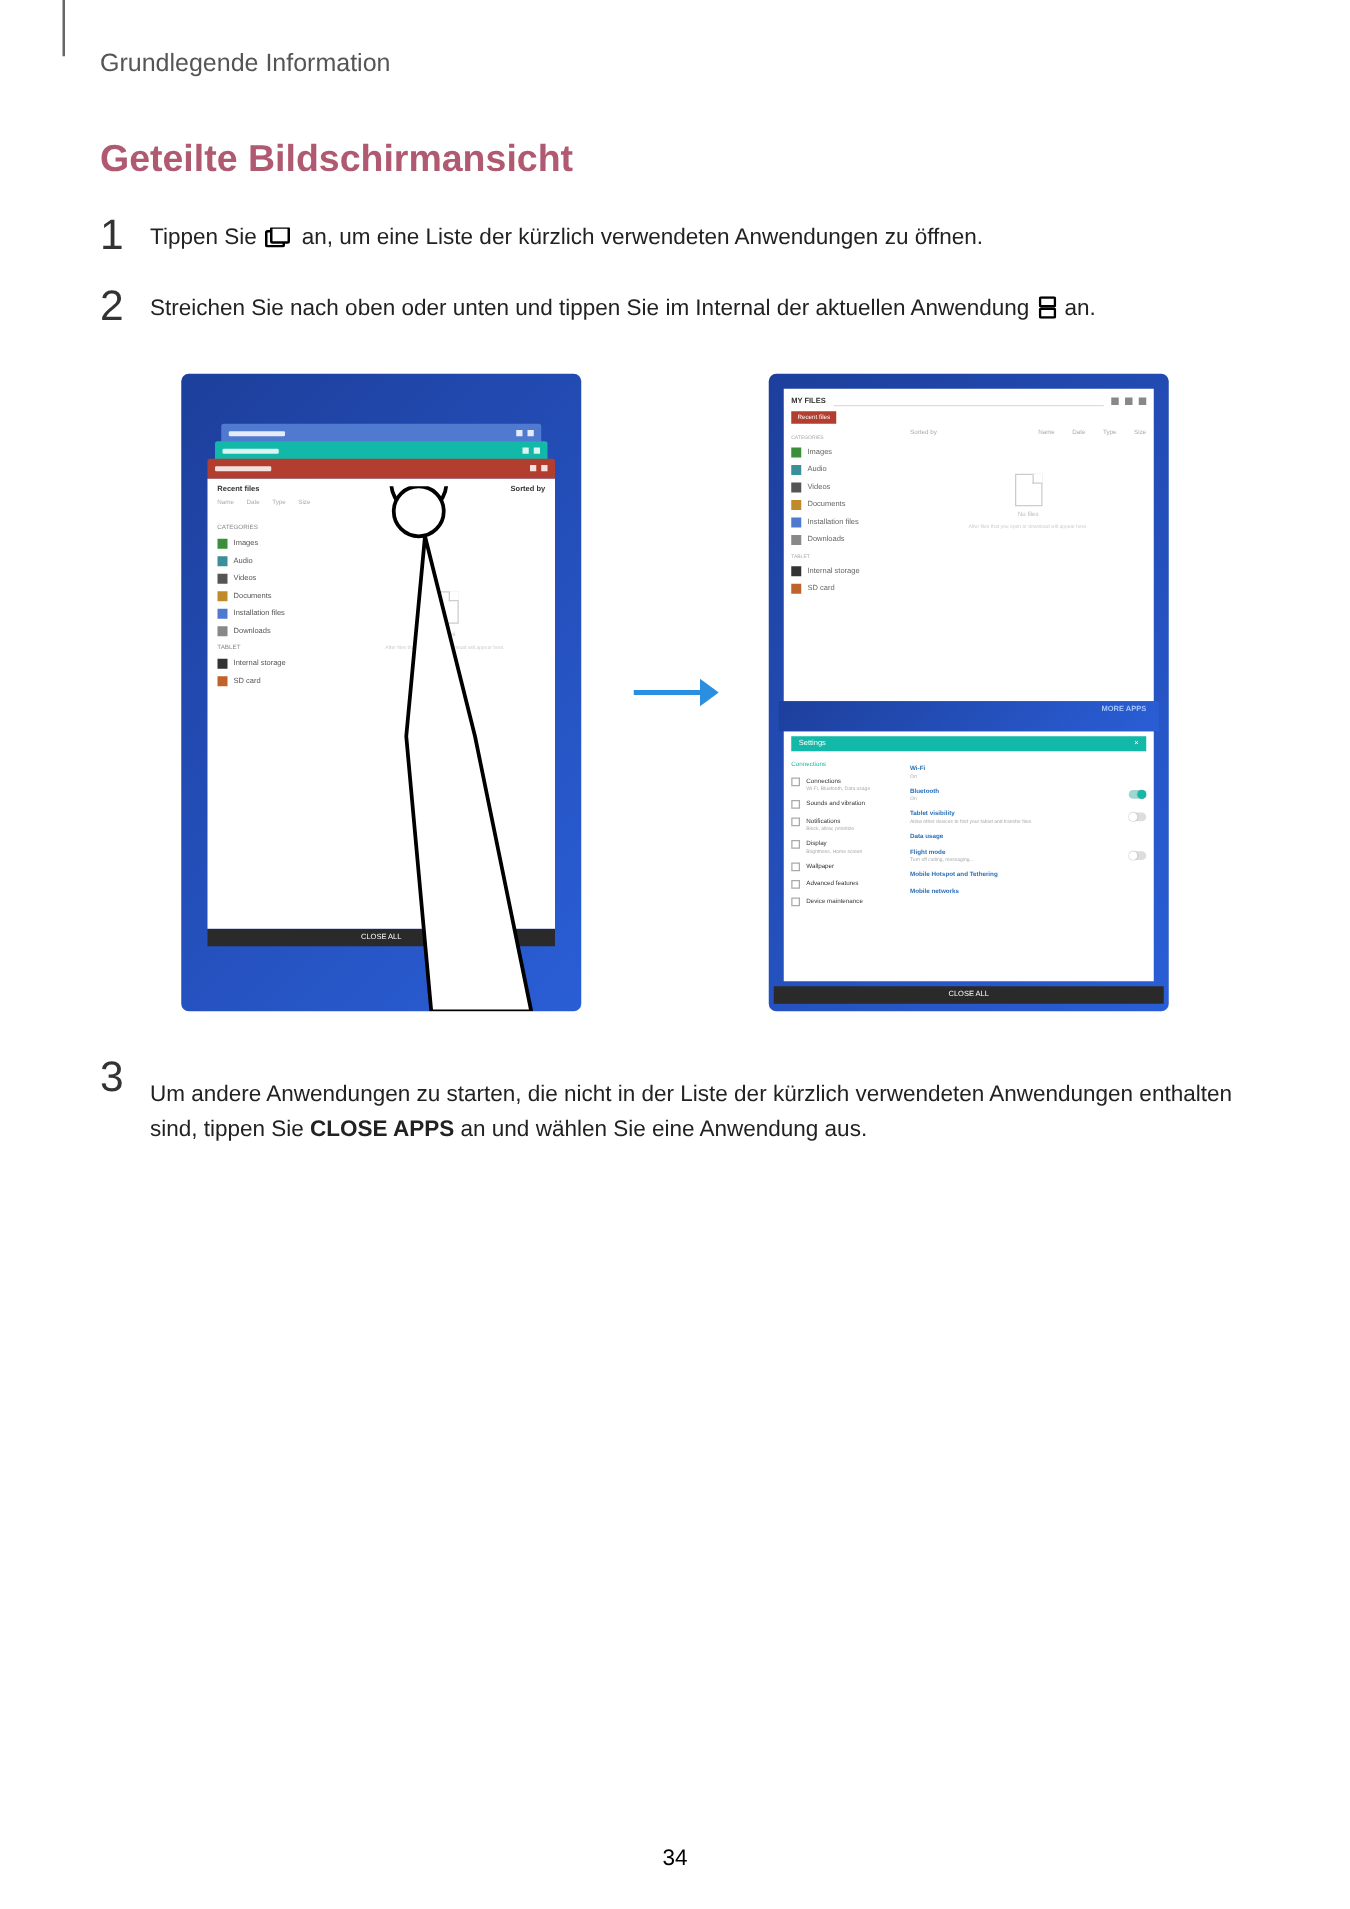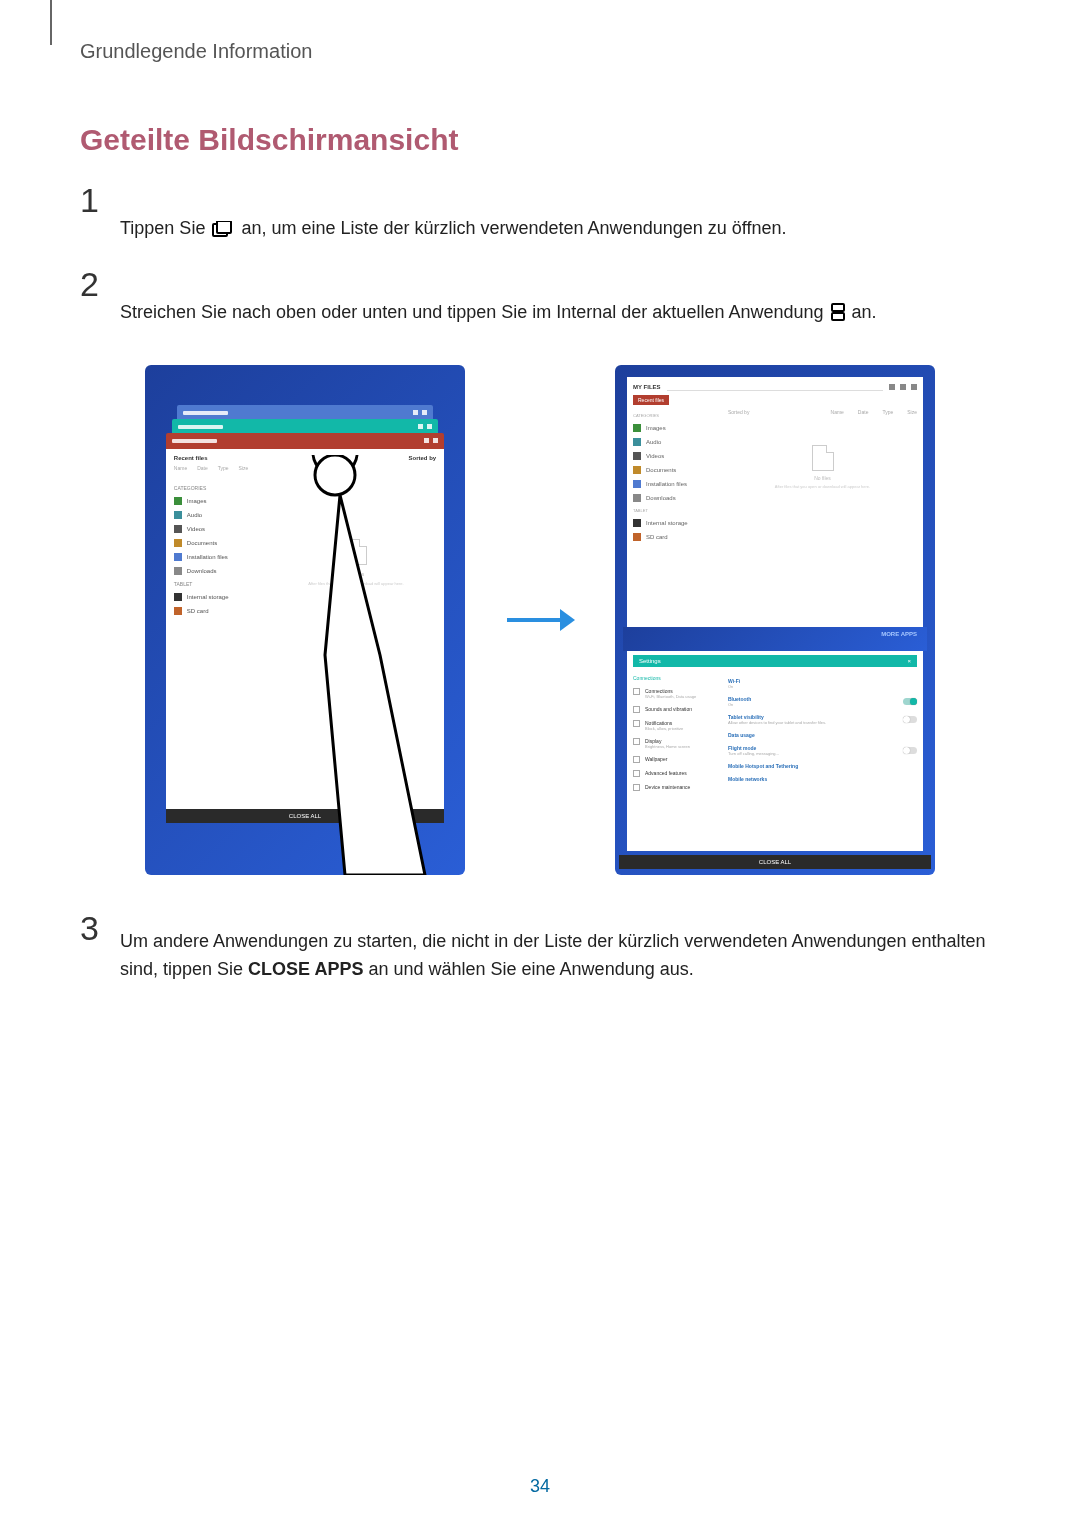--- a/index.html
+++ b/index.html
@@ -1,24 +1,24 @@
 <!DOCTYPE html>
 <html><head>
 <meta charset="utf-8">
 <style>
   * { margin: 0; padding: 0; box-sizing: border-box; }
   html, body { width: 1080px; height: 1527px; background: #fff; font-family: Arial, Helvetica, sans-serif; color: #222; }
   .page { position: relative; width: 1080px; height: 1527px; padding: 40px 80px 0 80px; }
   .side-rule { position: absolute; left: 50px; top: 0; width: 2px; height: 45px; background: #666; }
-  .header { font-size: 20px; color: #555; margin-bottom: 60px; }
+  .header { font-size: 20px; color: #555; margin-bottom: 48px; }
   .title { font-size: 30px; font-weight: bold; color: #b05a71; margin-bottom: 30px; }
   .step { display: flex; align-items: flex-start; margin-bottom: 20px; }
   .step-num { font-size: 34px; color: #333; width: 40px; flex-shrink: 0; line-height: 1; margin-top: -4px; }
   .step-body { font-size: 18px; line-height: 1.6; flex: 1; }
-  .step-body p { margin-bottom: 8px; margin-top: 27px; }
+  .step-body p { margin-bottom: 8px; }
   .inline-icon { display: inline-block; vertical-align: -3px; margin: 0 2px; }
   .bold { font-weight: bold; }
   .figures { display: flex; align-items: center; justify-content: center; gap: 40px; margin: 30px 0 40px 0; }
 
   
   .tablet { width: 320px; height: 510px; background: linear-gradient(135deg,#1d3f9c,#2a5ed6); border-radius: 6px; padding: 8px; position: relative; overflow: hidden; }
   .statusbar { height: 14px; width: 100%; }
   .win-stack { margin-top: 20px; padding: 0 10px; }
   .app-tab { height: 16px; border-radius: 2px 2px 0 0; margin-top: -2px; display:flex; align-items:center; padding:0 6px; justify-content:space-between;}
   .tab-label { width: 45px; height: 4px; background: rgba(255,255,255,0.85); border-radius:1px;}
@@ -74,21 +74,21 @@
   .rt-bot .detail{flex:1;}
   .rt-bot .detail .di{margin:7px 0;}
   .rt-bot .detail .di .dt{font-size:5px;color:#2a6fb8;font-weight:bold;}
   .rt-bot .detail .di .ds{font-size:4px;color:#aaa;}
   .rt-bot .detail .di.tog{display:flex;justify-content:space-between;align-items:center;}
   .rt-bot .detail .toggle{width:14px;height:7px;border-radius:4px;background:#ddd;position:relative;}
   .rt-bot .detail .toggle.on{background:#9fd6cf;}
   .rt-bot .detail .toggle:after{content:"";position:absolute;width:7px;height:7px;border-radius:50%;background:#fff;left:0;top:0;box-shadow:0 0 1px rgba(0,0,0,.4);}
   .rt-bot .detail .toggle.on:after{left:7px;background:#12b8a8;}
 
-  .page-number{position:absolute;bottom:30px;left:0;right:0;text-align:center;font-size:18px;color:#0369a1;}
+  .page-number{position:absolute;bottom:30px;left:0;right:0;text-align:center;font-size:18px;color:#000000;}
 </style>
 </head>
 <body>
 
 <div class="page">
   <div class="side-rule"></div>
 
   <div class="header">Grundlegende Information</div>
 
   <div class="title">Geteilte Bildschirmansicht</div>

